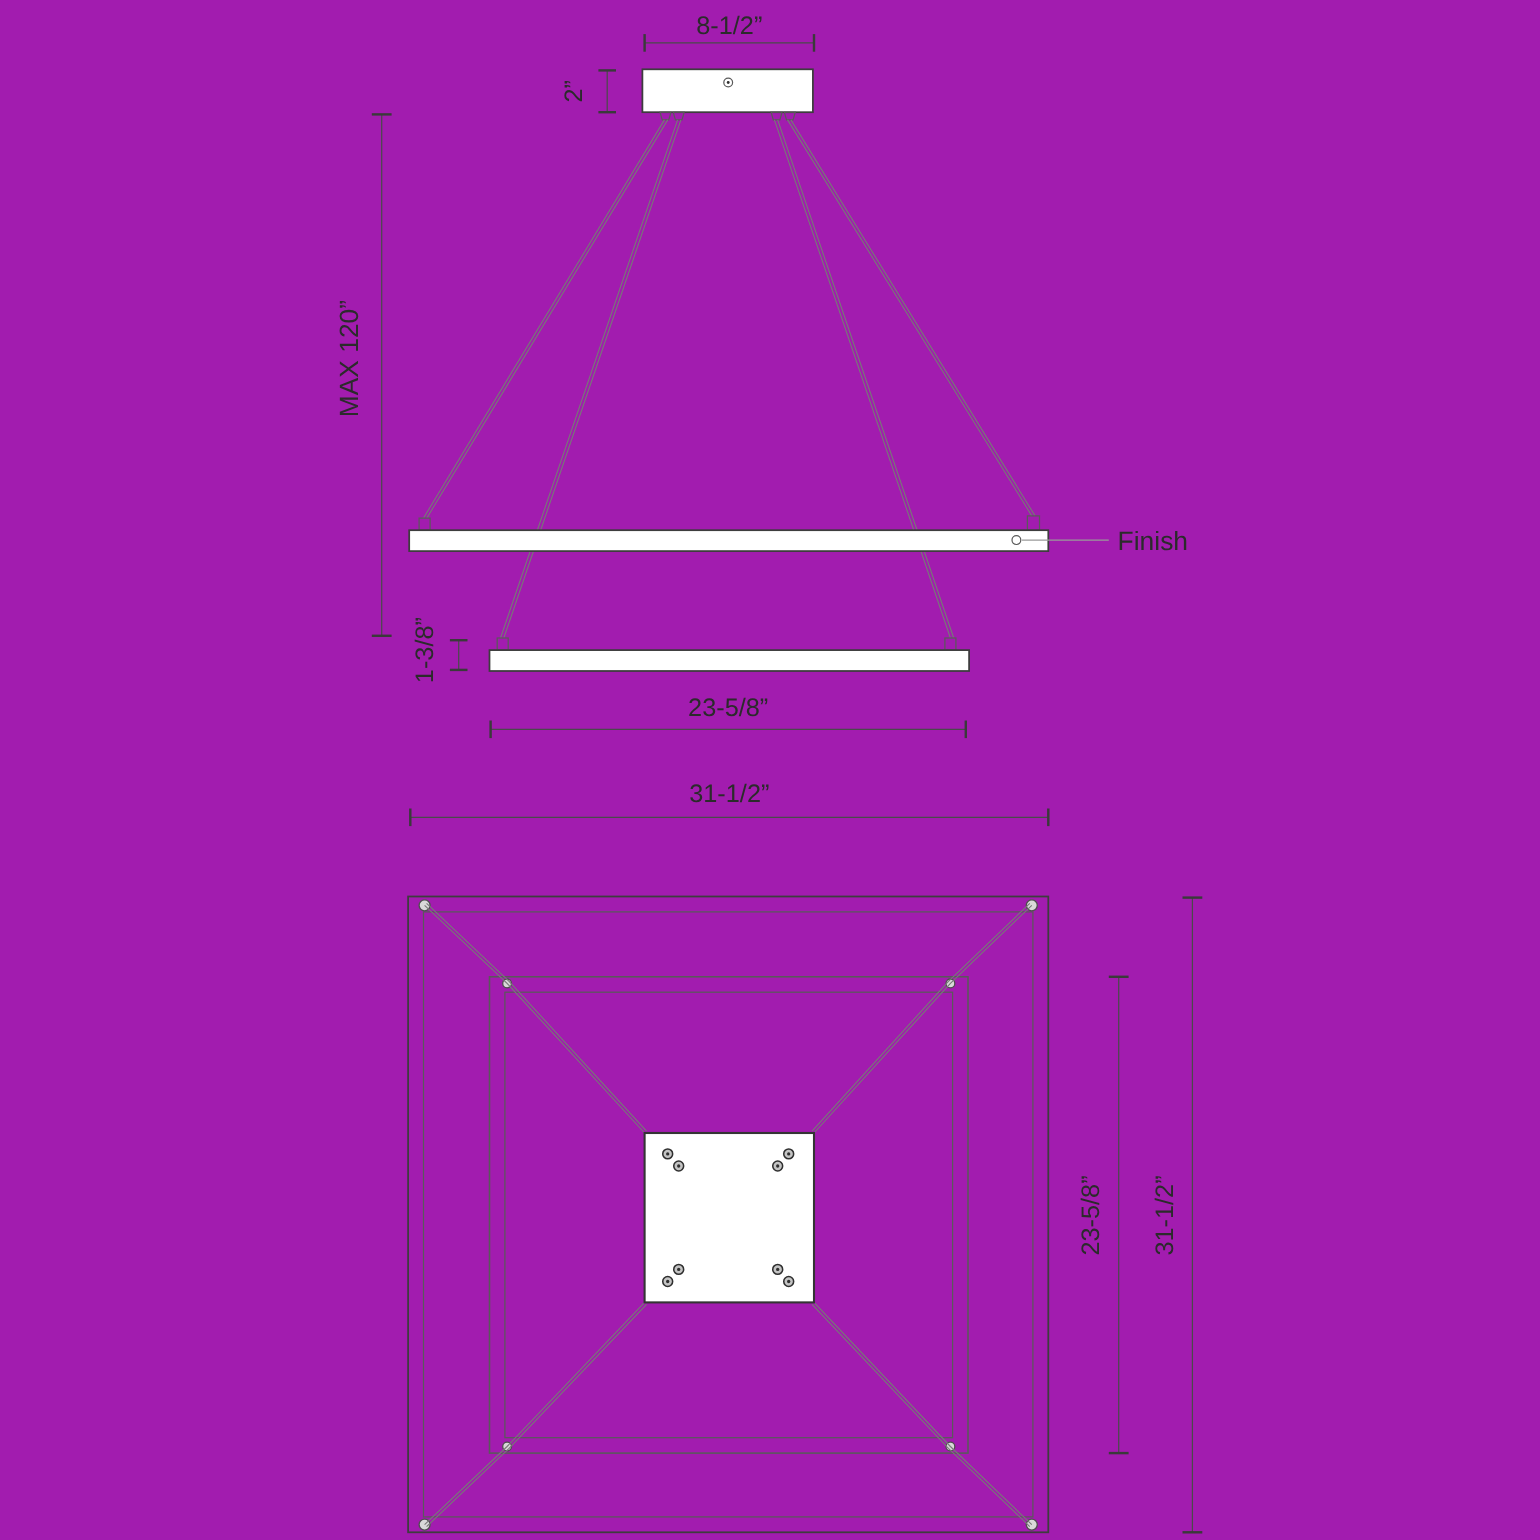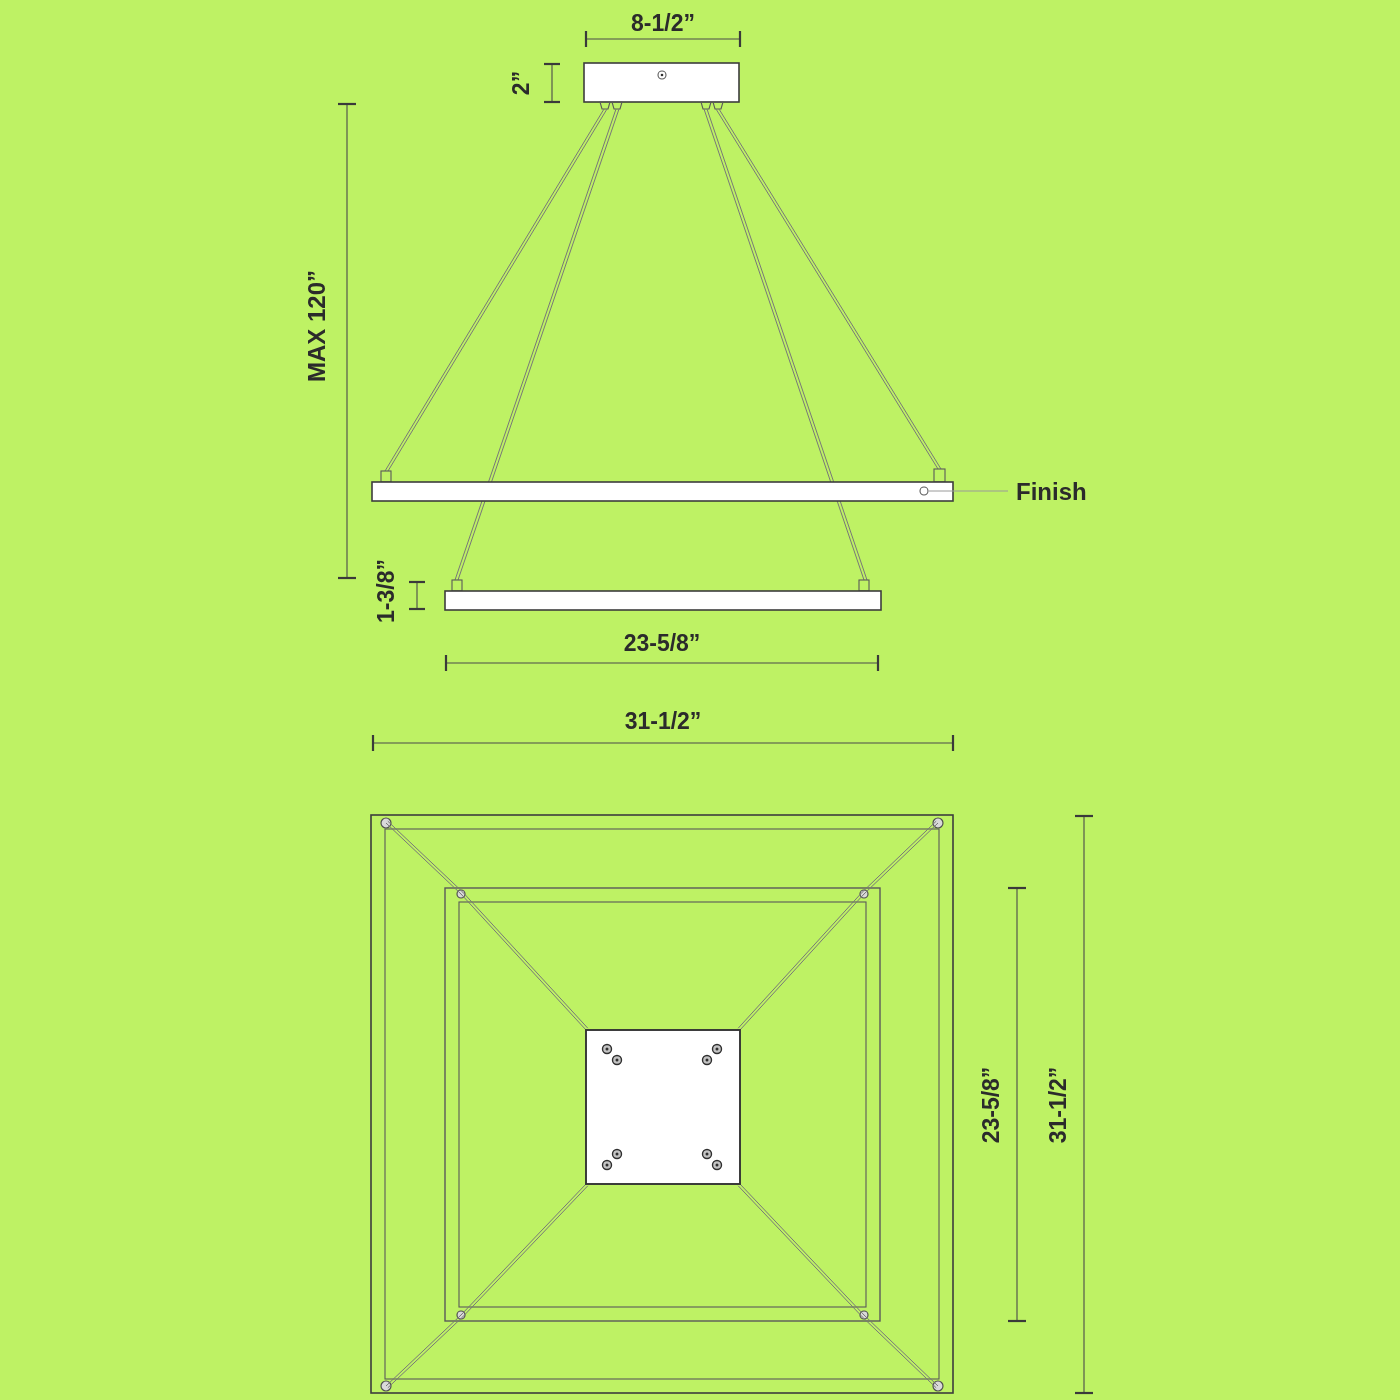--- a/index.html
+++ b/index.html
@@ -4,23 +4,22 @@
 <style>
   html, body {
     margin: 0;
     padding: 0;
     background: #ffffff;
   }
   .canvas {
     position: relative;
     width: 1400px;
     height: 1400px;
-    background: #bef264;
+    background: #a21caf;
     font-family: "Liberation Sans", sans-serif;
-    font-weight: bold;
   }
   svg { display: block; }
 
   
   .geo        { stroke: #3d3d3d; stroke-width: 1.6; fill: none; }
   .geo-thin   { stroke: #5a5a5a; stroke-width: 1.1; fill: none; }
   .geo-fill   { stroke: #3d3d3d; stroke-width: 1.6; fill: #ffffff; }
   .plate      { stroke: #343434; stroke-width: 1.9; fill: #ffffff; }
   .cable      { stroke: #787878; stroke-width: 1;   fill: none; }
   .dim        { stroke: #4a4a4a; stroke-width: 1.1; fill: none; }

